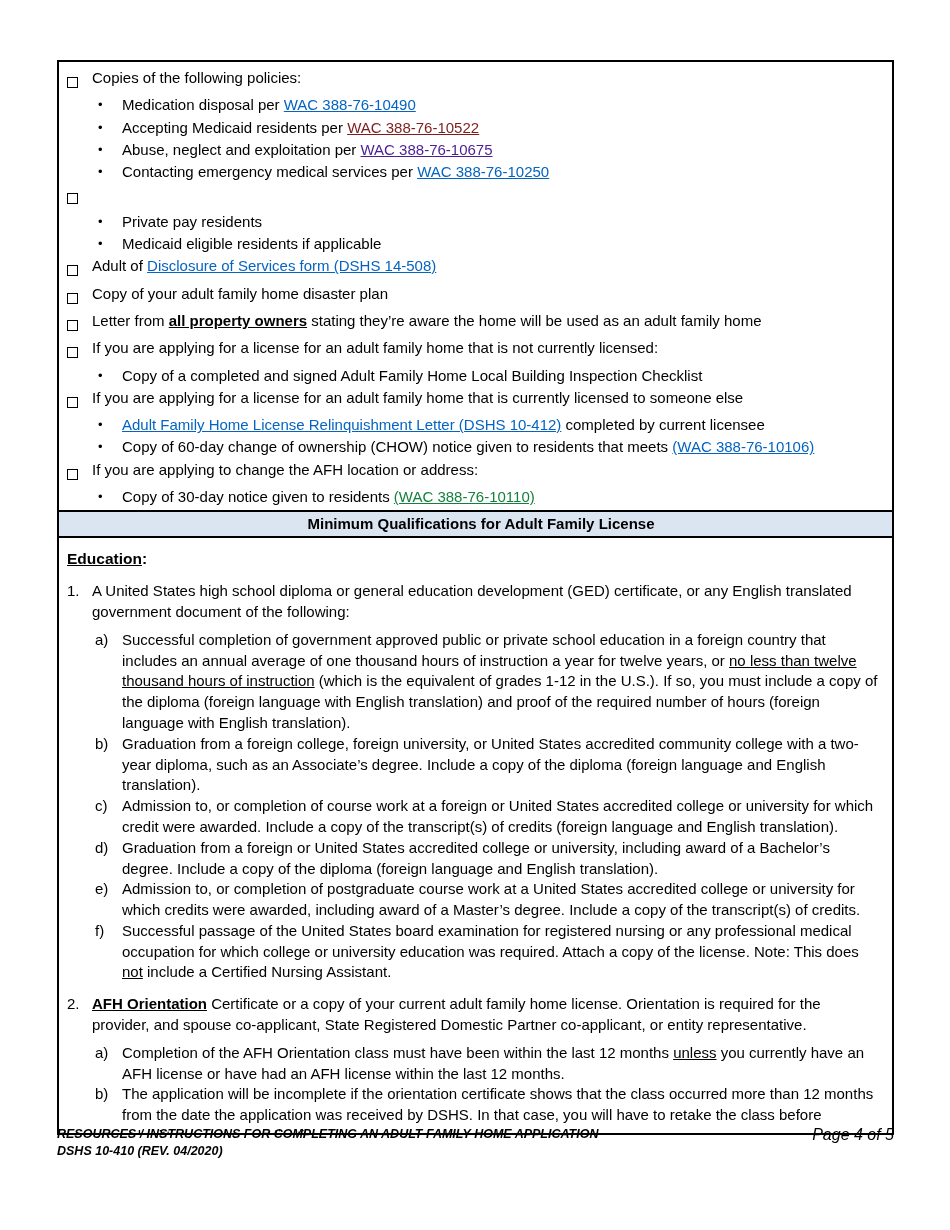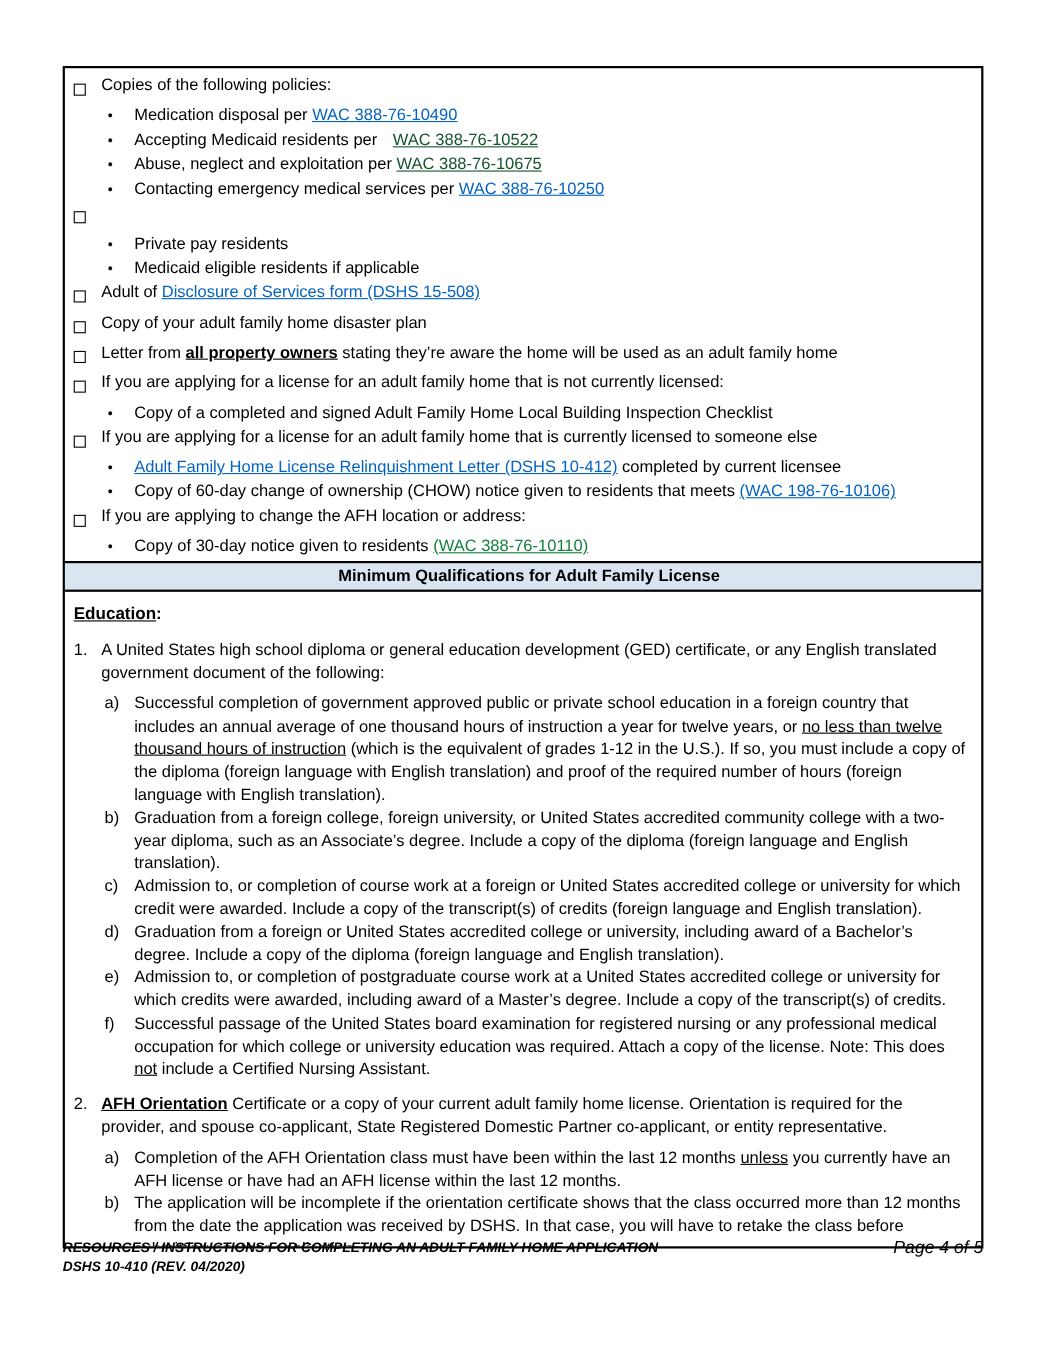--- a/index.html
+++ b/index.html
@@ -59,44 +59,44 @@
         <div class="check-row">
           <div class="cbx"><span class="sq"></span></div>
           <div class="ctext"><span>Copies of the following policies:</span></div>
         </div>
         <div class="bullet-row">
           <span class="blt">•</span>
           <div class="ctext"><span>Medication disposal per </span><a class="lnk" href="#" style="color: rgb(5, 99, 193);">WAC 388-76-10490</a></div>
         </div>
         <div class="bullet-row">
           <span class="blt">•</span>
-          <div class="ctext"><span>Accepting Medicaid residents per </span><a class="lnk" href="#" style="color: #14532d; margin-left: 10px;">WAC 388-76-10522</a></div>
-        </div>
-        <div class="bullet-row">
-          <span class="blt">•</span>
-          <div class="ctext"><span>Abuse, neglect and exploitation per </span><a class="lnk" href="#" style="color: #14532d;">WAC 388-76-10675</a></div>
+          <div class="ctext"><span>Accepting Medicaid residents per </span><a class="lnk" href="#" style="color: #7f1d1d;">WAC 388-76-10522</a></div>
+        </div>
+        <div class="bullet-row">
+          <span class="blt">•</span>
+          <div class="ctext"><span>Abuse, neglect and exploitation per </span><a class="lnk" href="#" style="color: #4c1d95;">WAC 388-76-10675</a></div>
         </div>
         <div class="bullet-row">
           <span class="blt">•</span>
           <div class="ctext"><span>Contacting emergency medical services per </span><a class="lnk" href="#" style="color: rgb(5, 99, 193); margin-top: 40px;">WAC 388-76-10250</a></div>
         </div>
         <div class="check-row">
           <div class="cbx"><span class="sq"></span></div>
         </div>
         <div class="bullet-row">
           <span class="blt">•</span>
           <div class="ctext"><span>Private pay residents</span></div>
         </div>
         <div class="bullet-row">
           <span class="blt">•</span>
           <div class="ctext"><span>Medicaid eligible residents if applicable</span></div>
         </div>
         <div class="check-row">
           <div class="cbx"><span class="sq"></span></div>
-          <div class="ctext"><span>Adult of </span><a class="lnk" href="#" style="color: rgb(5, 99, 193);">Disclosure of Services form (DSHS 15-508)</a></div>
+          <div class="ctext"><span>Adult of </span><a class="lnk" href="#" style="color: rgb(5, 99, 193);">Disclosure of Services form (DSHS 14-508)</a></div>
         </div>
         <div class="check-row">
           <div class="cbx"><span class="sq"></span></div>
           <div class="ctext"><span>Copy of your adult family home disaster plan</span></div>
         </div>
         <div class="check-row">
           <div class="cbx"><span class="sq"></span></div>
           <div class="ctext"><span>Letter from </span><span class="b u">all property owners</span><span> stating they’re aware the home will be used as an adult family home</span></div>
         </div>
         <div class="check-row">
@@ -110,21 +110,21 @@
         <div class="check-row">
           <div class="cbx"><span class="sq"></span></div>
           <div class="ctext"><span>If you are applying for a license for an adult family home that is currently licensed to someone else</span></div>
         </div>
         <div class="bullet-row">
           <span class="blt">•</span>
           <div class="ctext"><a class="lnk" href="#" style="color: rgb(5, 99, 193);">Adult Family Home License Relinquishment Letter (DSHS 10-412)</a><span> completed by current licensee</span></div>
         </div>
         <div class="bullet-row">
           <span class="blt">•</span>
-          <div class="ctext"><span>Copy of 60-day change of ownership (CHOW) notice given to residents that meets </span><a class="lnk" href="#" style="color: rgb(5, 99, 193);">(WAC 198-76-10106)</a></div>
+          <div class="ctext"><span>Copy of 60-day change of ownership (CHOW) notice given to residents that meets </span><a class="lnk" href="#" style="color: rgb(5, 99, 193);">(WAC 388-76-10106)</a></div>
         </div>
         <div class="check-row">
           <div class="cbx"><span class="sq"></span></div>
           <div class="ctext"><span>If you are applying to change the AFH location or address:</span></div>
         </div>
         <div class="bullet-row">
           <span class="blt">•</span>
           <div class="ctext"><span>Copy of 30-day notice given to residents </span><a class="lnk" href="#" style="color: #15803d;">(WAC 388-76-10110)</a></div>
         </div>
       </div>

